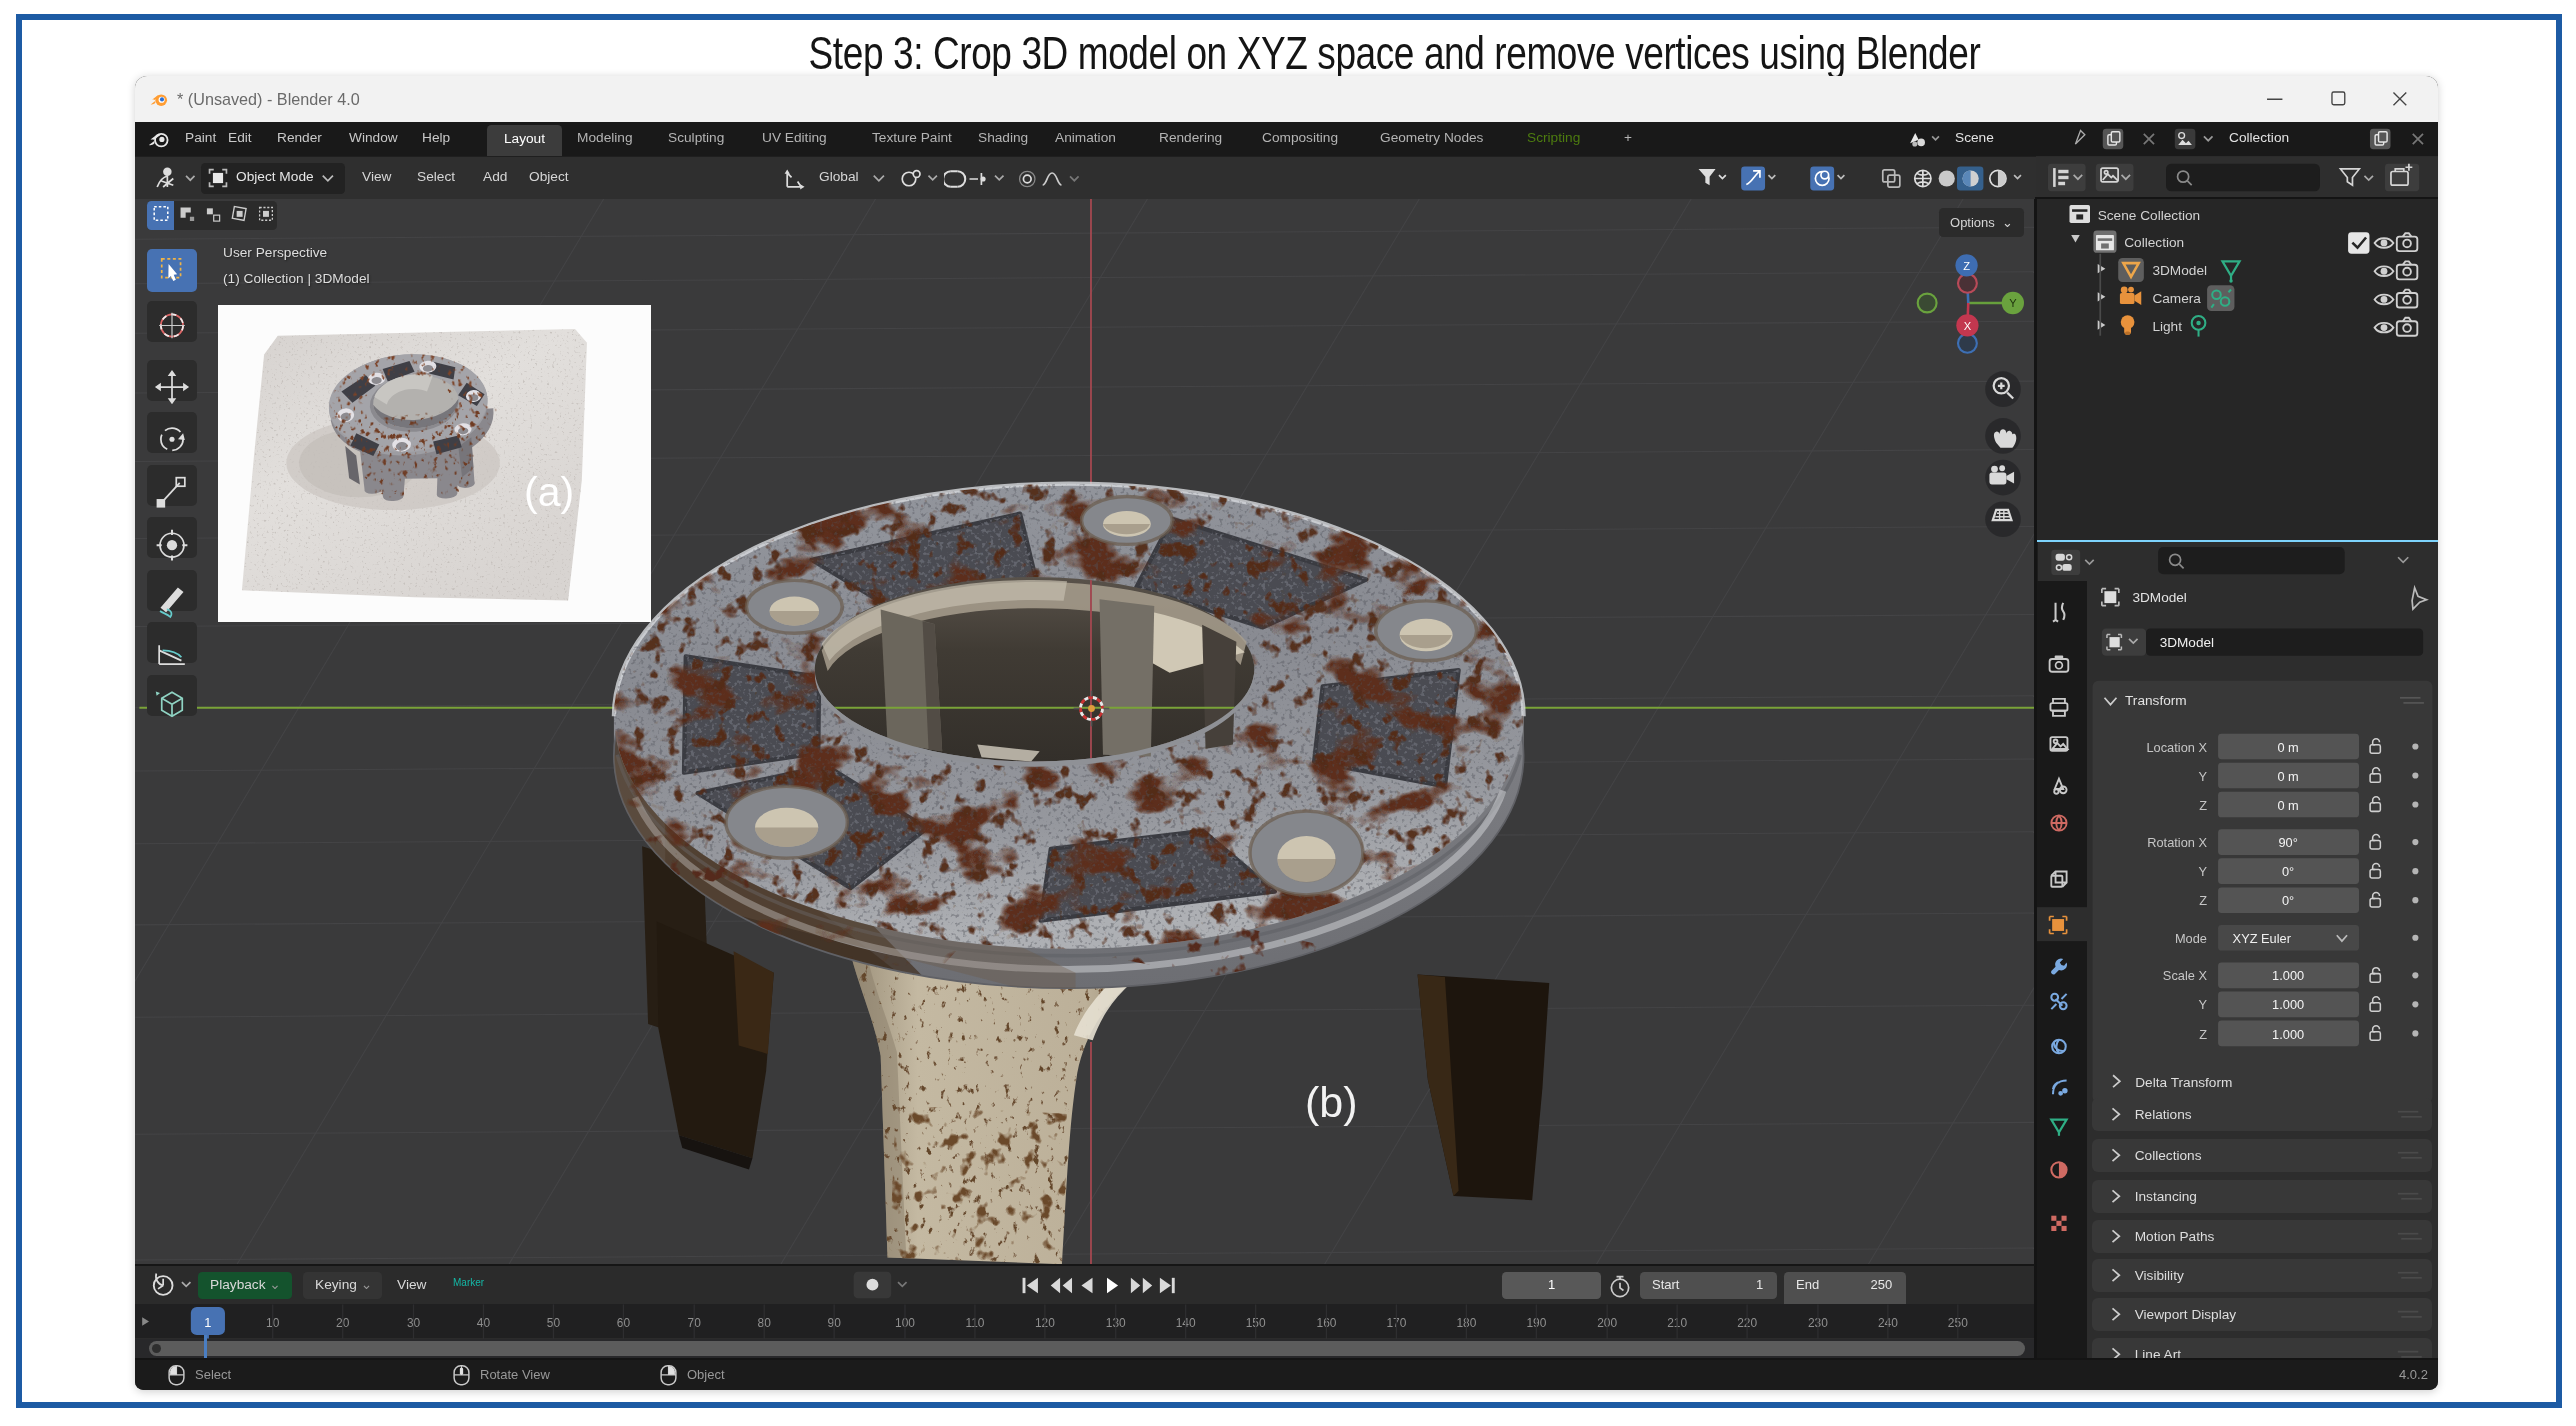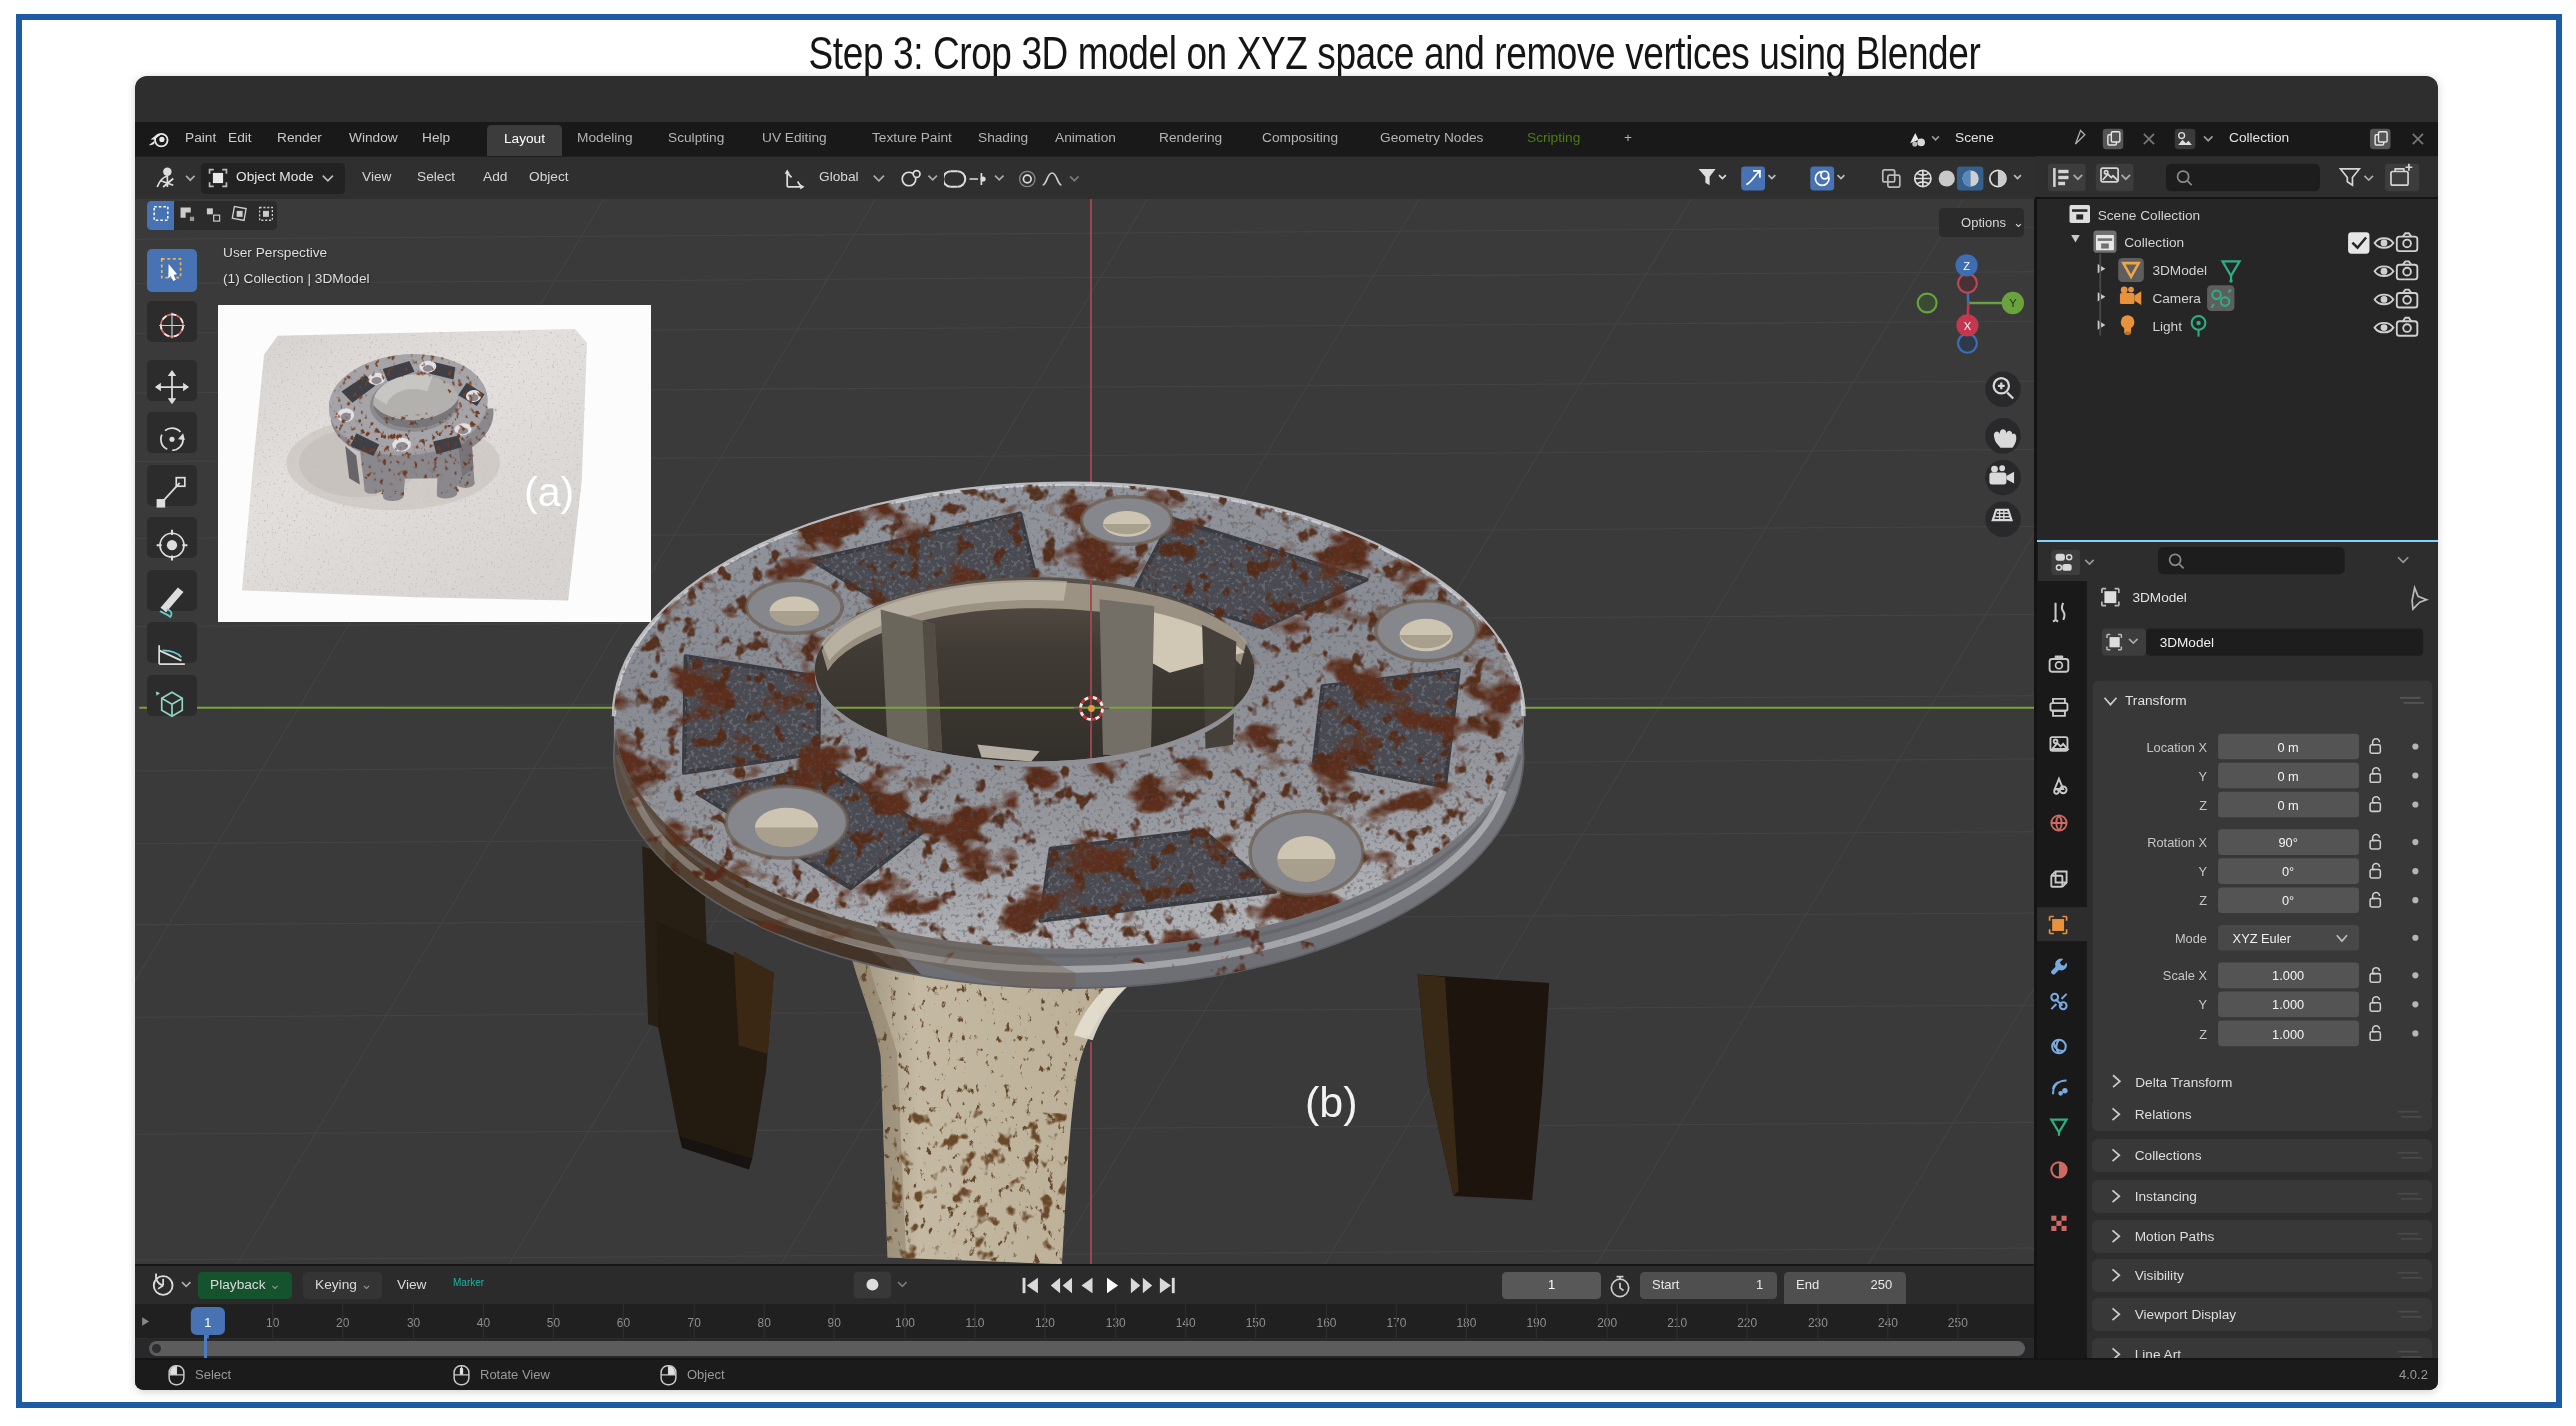--- a/index.html
+++ b/index.html
@@ -14,20 +14,35 @@
 #thdr .mi{position:absolute;top:12px}
 #vp{position:absolute;left:0;top:123px;width:1900px;height:1067px;background:#3a3a3b;overflow:hidden}
 #rpanel{position:absolute;left:1901px;top:123px;width:402px;height:1160px;background:#7dd3fc}
 #timeline{position:absolute;left:0;top:1190px;width:1900px;height:93px;background:#2b2b2b}
 #sbar{position:absolute;left:0;top:1283px;width:2303px;height:31px;background:#1b1b1b;color:#999;font-size:13px}
 </style></head>
 <body>
 <div id="frame"></div>
 <div id="title">Step 3: Crop 3D model on XYZ space and remove vertices using Blender</div>
 <div id="win">
+<div id="tbar">
+      <svg class="abs" style="left:13.7px;top:13px" width="20.5" height="20.5" viewBox="0 0 24 24">
+<path d="M7.6 13.8 2 18c1.7.6 3.9-.2 5.3-1.5z" fill="#ff9d33"></path>
+<path d="M10 7.5 3.5 12.6c.7-.2 2.2-.3 3.2.2L13.5 8z" fill="#ff9d33"></path>
+<circle cx="14.3" cy="13.1" r="6.8" fill="#ff9d33"></circle>
+<circle cx="14.8" cy="12.6" r="3.6" fill="#fff"></circle>
+<circle cx="15.2" cy="12.2" r="2.4" fill="#2a6fd6"></circle>
+</svg>
+      <span class="t">* (Unsaved) - Blender 4.0</span>
+      <svg class="abs" style="left:2120px;top:13px" width="171" height="20.5" viewBox="0 0 200 24" fill="none" stroke="#454545" stroke-width="1.6">
+        <line x1="14" y1="12" x2="32" y2="12"></line>
+        <rect x="90" y="3.5" width="15" height="15" rx="2"></rect>
+        <path d="M162 4 177 19 M177 4 162 19"></path>
+      </svg>
+    </div>
     <div id="mbar">
       <svg class="abs" style="left:12px;top:5.1px" width="24" height="24" viewBox="0 0 24 24">
 <path d="M7.6 13.8 2 18c1.7.6 3.9-.2 5.3-1.5z" fill="#e8e8e8"></path>
 <path d="M10 7.5 3.5 12.6c.7-.2 2.2-.3 3.2.2L13.5 8z" fill="#e8e8e8"></path>
 <circle cx="14.3" cy="13.1" r="6.3" fill="none" stroke="#e8e8e8" stroke-width="1.8"></circle>
 <circle cx="14.9" cy="12.4" r="2.6" fill="#e8e8e8"></circle>
 </svg>
       <span class="mi" style="left:50px">Paint</span>
       <span class="mi" style="left:93px">Edit</span>
       <span class="mi" style="left:142px">Render</span>
@@ -522,21 +537,21 @@
  </g>
  <g filter="url(#prust)">
   <path d="M131 117 a93 59 0 1 0 186 0 a93 59 0 1 0 -186 0 M171 117 a52 33 0 1 0 104 0 a52 33 0 1 0-104 0" fill="#7c4226" fill-rule="evenodd"></path>
  </g>
  <g filter="url(#prust)">
             <path d="M131 128 a92 58 0 0 0 32 40 l2 44 24 11 24 0 3-20 38 2 -2 19 24 1 21-13 0-40 a92 58 0 0 0 28-44z" fill="#6e3a22"></path>
           </g>
 </g>
 </svg>
       <span class="abs" style="left:389px;top:270px;font-size:41px;color:#fff;font-weight:300">(a)</span>
-      <div class="abs" style="left:1804px;top:8.5px;width:85px;height:29px;background:#2b2b2b;border-radius:4.3px;color:#d5d5d5;font-size:13px;text-align:right;line-height:29px">Options&nbsp;&nbsp;⌄</div>
+      <div class="abs" style="left:1804px;top:8.5px;width:85px;height:29px;background:#2b2b2b;border-radius:4.3px;color:#d5d5d5;font-size:13px;text-align:center;line-height:29px">Options&nbsp;&nbsp;⌄</div>
       <svg class="abs" style="left:1775px;top:44px" width="120" height="120" viewBox="0 0 140 140">
 <g stroke-width="3" fill="none">
 <line x1="68" y1="70" x2="118" y2="70" stroke="#67a03c"></line>
 <line x1="68" y1="70" x2="66" y2="28" stroke="#3d6fb4"></line>
 <line x1="68" y1="70" x2="67" y2="96" stroke="#c3374f"></line>
 </g>
 <circle cx="20" cy="70" r="11" fill="#3a4a33" stroke="#6aa23e" stroke-width="2.5"></circle>
 <circle cx="67" cy="47" r="11" fill="#4a3136" stroke="#b84a58" stroke-width="2.5"></circle>
 <circle cx="67" cy="117" r="11" fill="#2e3a4a" stroke="#3d6fb4" stroke-width="2.5"></circle>
 <circle cx="66" cy="26" r="13" fill="#3e6db2"></circle>

